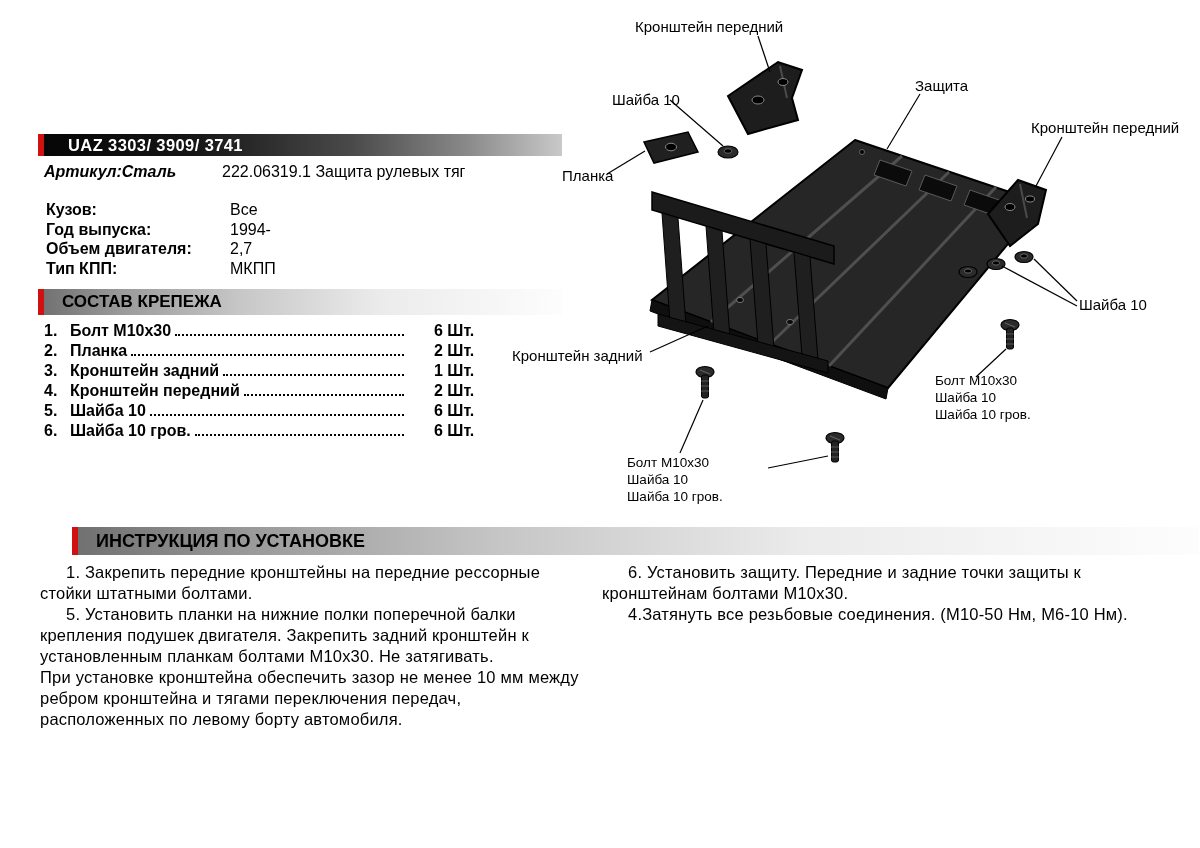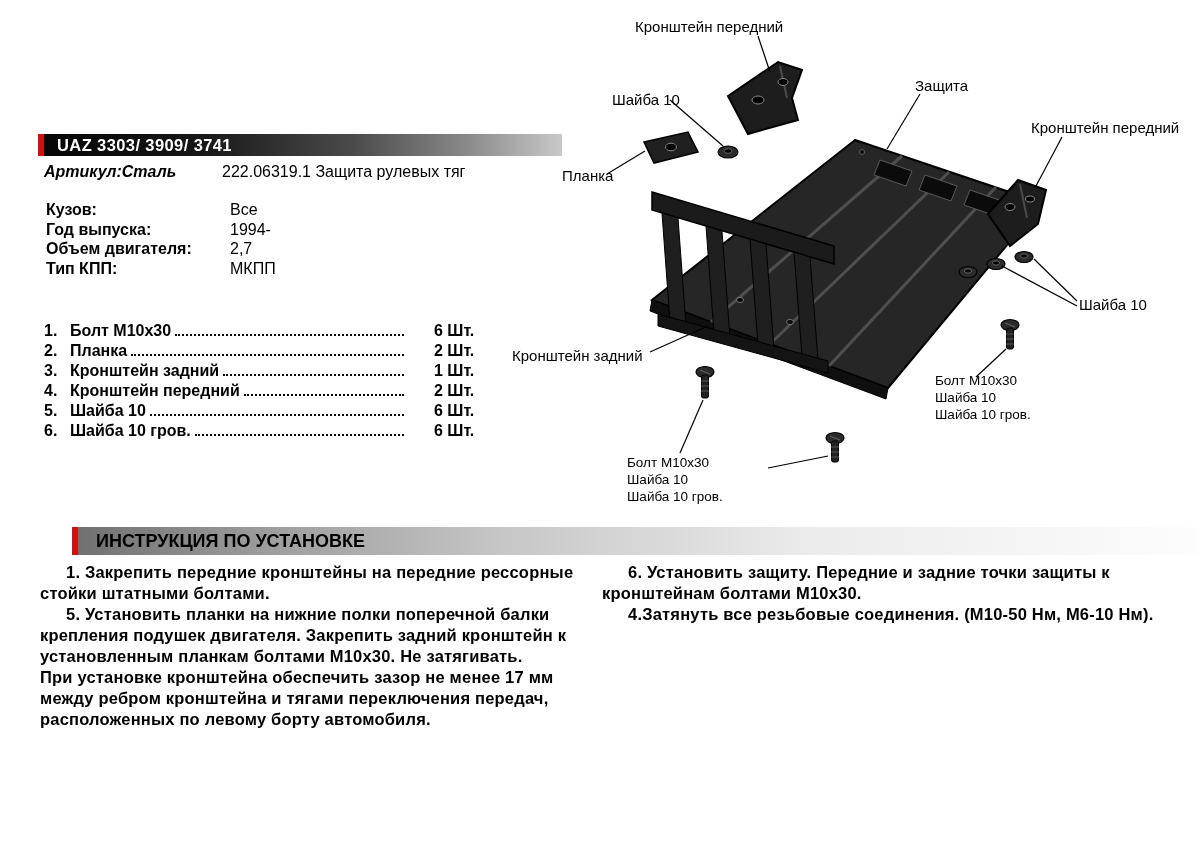--- a/index.html
+++ b/index.html
@@ -5,21 +5,21 @@
   :root{ --accent:#cf1210; }
   html,body{margin:0;padding:0;background:#fff;}
   .page{position:relative;width:1200px;height:848px;background:#fff;overflow:hidden;
         font-family:"Liberation Sans",sans-serif;color:#000;}
 
   
   .bar{position:absolute;display:flex;align-items:center;}
   .stripe{position:absolute;left:0;top:0;bottom:0;width:6px;background:var(--accent);}
   .title-bar{left:38px;top:134px;width:524px;height:22px;color:#fff;font-weight:bold;font-size:16.5px;
     background:linear-gradient(90deg,#050505 0%,#161616 30%,#4a4a4a 60%,#8a8a8a 82%,#c9c9c9 100%);}
-  .title-bar .txt{padding-left:19px;letter-spacing:.4px;}
+  .title-bar .txt{padding-left:30px;letter-spacing:.4px;}
   .section-bar{font-weight:bold;font-size:17px;
     background:linear-gradient(90deg,#6f6f6f 0%,#9a9a9a 16%,#c6c6c6 38%,#ebebeb 65%,#fdfdfd 100%);}
   .section-bar .txt{padding-left:24px;}
   .hw-bar{left:38px;top:289px;width:524px;height:26px;}
   .ins-bar{left:38px;top:527px;width:1127px;height:28px;font-size:18px;margin-left:34px;}
 
   
   .article-row{position:absolute;left:44px;top:163px;width:520px;height:20px;font-size:16px;}
   .article-label{font-weight:bold;font-style:italic;}
   .article-value{position:absolute;left:178px;top:0;white-space:nowrap;}
@@ -34,21 +34,21 @@
   .hw-num{width:26px;}
   .hw-name{white-space:nowrap;}
   .dots{flex:1;border-bottom:2.4px dotted #000;margin:0 30px 4px 4px;}
   .hw-qty{width:58px;}
 
   
   .instructions{position:absolute;left:40px;top:562px;width:1134px;display:flex;gap:22px;
                 font-size:16.5px;line-height:21px;letter-spacing:.2px;}
   .col-left{width:540px;}
   .col-right{flex:1;}
-  .instructions p{margin:0;font-weight:bold;}
+  .instructions p{margin:0;}
   .indent{text-indent:26px;}
 
   
   .diagram-svg{position:absolute;left:540px;top:0;width:660px;height:520px;}
   .dlabel{position:absolute;font-size:15px;white-space:nowrap;z-index:2;}
   .stack{font-size:13.5px;line-height:17px;}
 </style>
 </head>
 <body>
 
@@ -76,20 +76,24 @@
     <div class="spec-row">
       <span class="spec-label">Объем двигателя:</span>
       <span class="spec-value">2,7</span>
     </div>
     <div class="spec-row">
       <span class="spec-label">Тип КПП:</span>
       <span class="spec-value">МКПП</span>
     </div>
   </div>
 
+  <div class="bar section-bar hw-bar">
+    <span class="stripe"></span>
+    <span class="txt">СОСТАВ КРЕПЕЖА</span>
+  </div>
 
   <div class="hw-list">
     <div class="hw-row">
       <span class="hw-num">1.</span>
       <span class="hw-name">Болт М10х30</span>
       <span class="dots"></span>
       <span class="hw-qty">6 Шт.</span>
     </div>
     <div class="hw-row">
       <span class="hw-num">2.</span>
@@ -243,21 +247,21 @@
 
   <div class="bar section-bar ins-bar">
     <span class="stripe"></span>
     <span class="txt">ИНСТРУКЦИЯ ПО УСТАНОВКЕ</span>
   </div>
 
   <div class="instructions">
     <div class="col-left">
       <p class="indent">1. Закрепить передние кронштейны на передние рессорные стойки штатными болтами.</p>
       <p class="indent">5.  Установить планки на нижние полки поперечной балки крепления подушек двигателя. Закрепить задний кронштейн к установленным планкам болтами М10х30. Не затягивать.</p>
-      <p>При установке кронштейна обеспечить зазор не менее 17 мм между ребром кронштейна и тягами переключения передач, расположенных по левому борту автомобиля.</p>
+      <p>При установке кронштейна обеспечить зазор не менее 10 мм между ребром кронштейна и тягами переключения передач, расположенных по левому борту автомобиля.</p>
     </div>
     <div class="col-right">
       <p class="indent">6. Установить защиту. Передние и задние точки защиты к кронштейнам болтами М10х30.</p>
       <p class="indent">4.Затянуть все резьбовые соединения. (М10-50 Нм, М6-10 Нм).</p>
     </div>
   </div>
 
 </div>
 
 </body></html>

